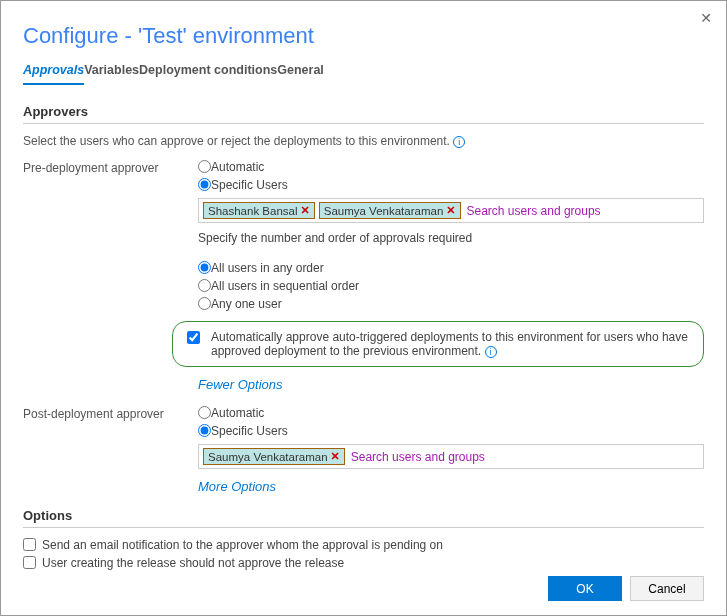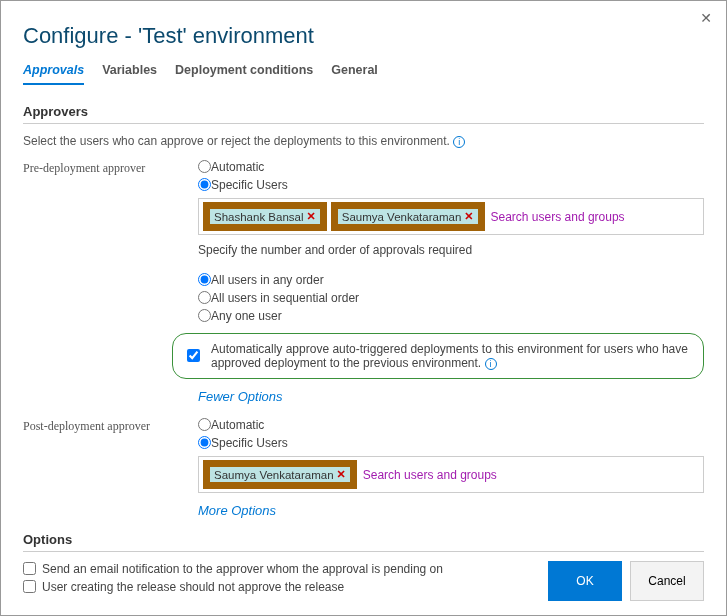--- a/index.html
+++ b/index.html
@@ -23,26 +23,25 @@
     top: 10px;
     right: 14px;
     font-size: 14px;
     color: #666;
     cursor: pointer;
     line-height: 1;
   }
   .dlg-title {
     font-size: 22px;
     font-weight: 300;
-    color: #0c4a6e;
+    color: #3b82f6;
     margin: 4px 0 14px 0;
   }
   .tabs {
     display: flex;
-    gap: 18px;
     border-bottom: 1px solid transparent;
     margin-bottom: 18px;
   }
   .tab {
     font-size: 12.5px;
     color: #555;
     padding: 0 0 6px 0;
     cursor: pointer;
     font-weight: bold;
   }
@@ -84,21 +83,20 @@
     display: flex;
     align-items: flex-start;
     margin-bottom: 14px;
   }
   .label-col {
     width: 175px;
     flex-shrink: 0;
     color: #555;
     font-size: 12px;
     padding-top: 1px;
-    font-family: Liberation Serif, serif;
   }
   .ctrl-col {
     flex: 1;
   }
   .radio-line {
     display: flex;
     align-items: flex-start;
     margin-bottom: 4px;
     font-size: 12px;
     color: #444;
@@ -109,21 +107,21 @@
     padding: 3px 4px;
     margin: 6px 0 8px 0;
     display: flex;
     flex-wrap: wrap;
     align-items: center;
     gap: 4px;
     min-height: 24px;
   }
   .chip {
     background: #bde4e4;
-    border: 7px solid #a16207;
+    border: 1px solid #a16207;
     padding: 1px 4px;
     font-size: 11.5px;
     display: flex;
     align-items: center;
     gap: 3px;
   }
   .chip .del {
     color: #c00;
     font-weight: bold;
     cursor: pointer;
@@ -138,21 +136,21 @@
     font-size: 12px;
     color: #444;
     margin-bottom: 16px;
   }
   .callout {
     border: 1px solid #3a913a;
     border-radius: 14px;
     padding: 8px 10px;
     margin: 10px 0 8px -26px;
     display: flex;
-    align-items: center;
+    align-items: flex-start;
     gap: 8px;
     font-size: 12px;
     color: #444;
   }
   .callout input[type=checkbox] { margin-top: 1px; }
   .link {
     color: #0078d4;
     font-size: 13px;
     cursor: pointer;
     display: inline-block;
@@ -170,21 +168,21 @@
   .opts-check input { margin:0; }
   .footer {
     position: absolute;
     right: 22px;
     bottom: 14px;
     display: flex;
     gap: 8px;
   }
   .btn {
     min-width: 74px;
-    height: 40px;
+    height: 25px;
     border: 1px solid #ccc;
     background: #f3f3f3;
     font-size: 12px;
     cursor: pointer;
   }
   .btn.primary {
     background: #0078d4;
     border-color: #0078d4;
     color: #fff;
   }

